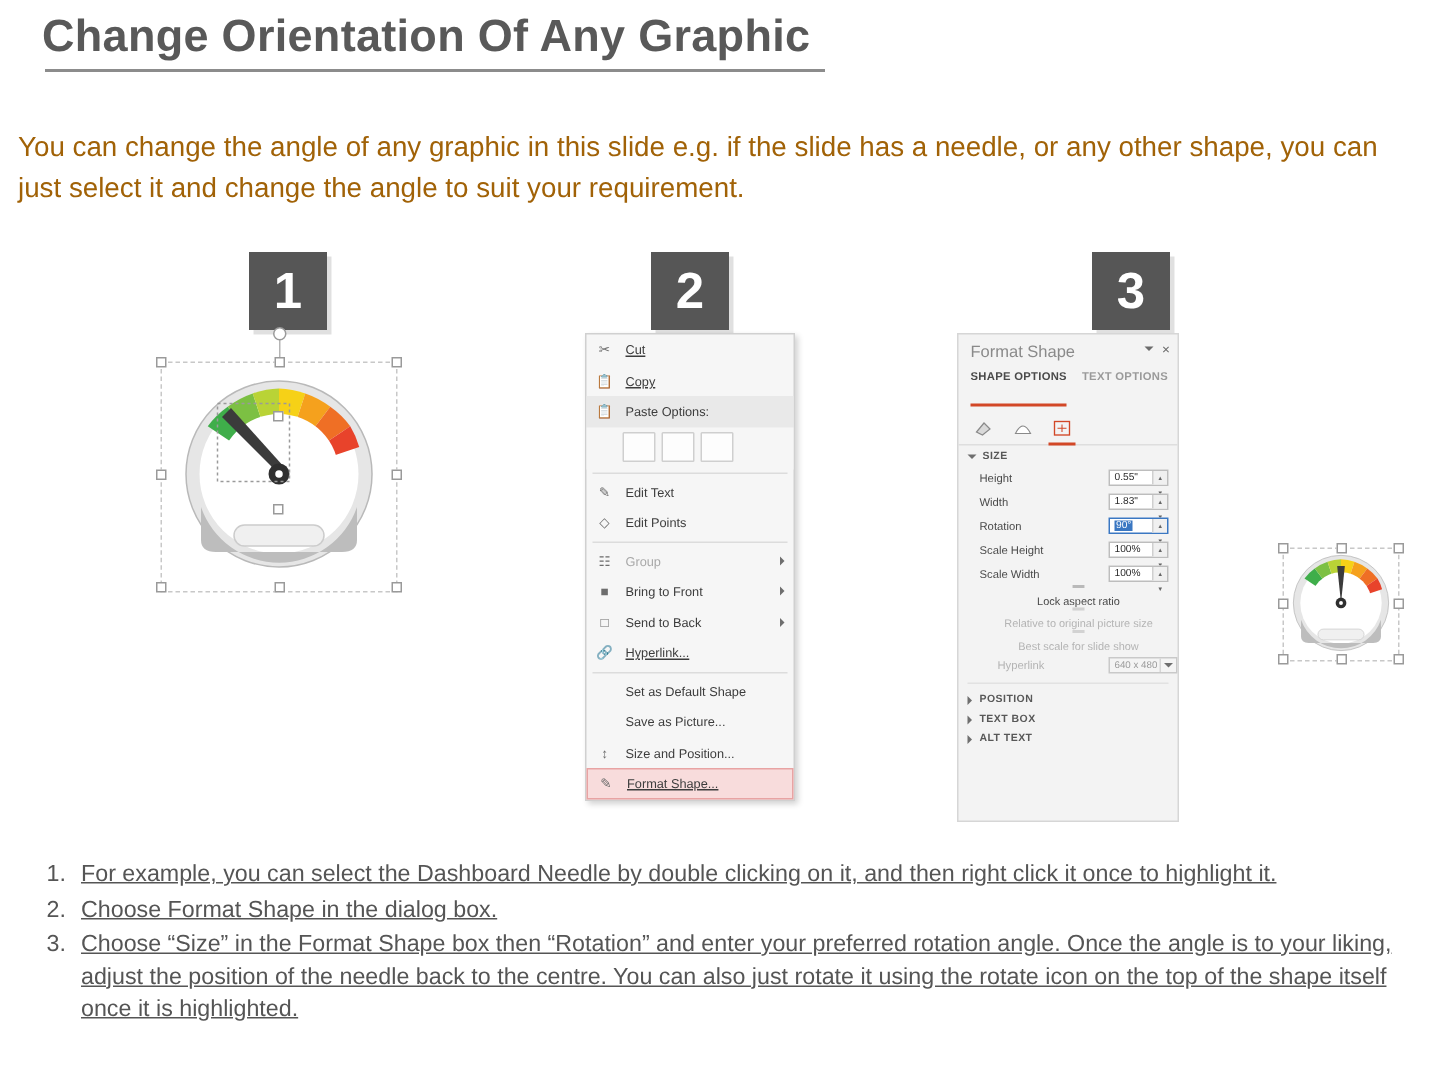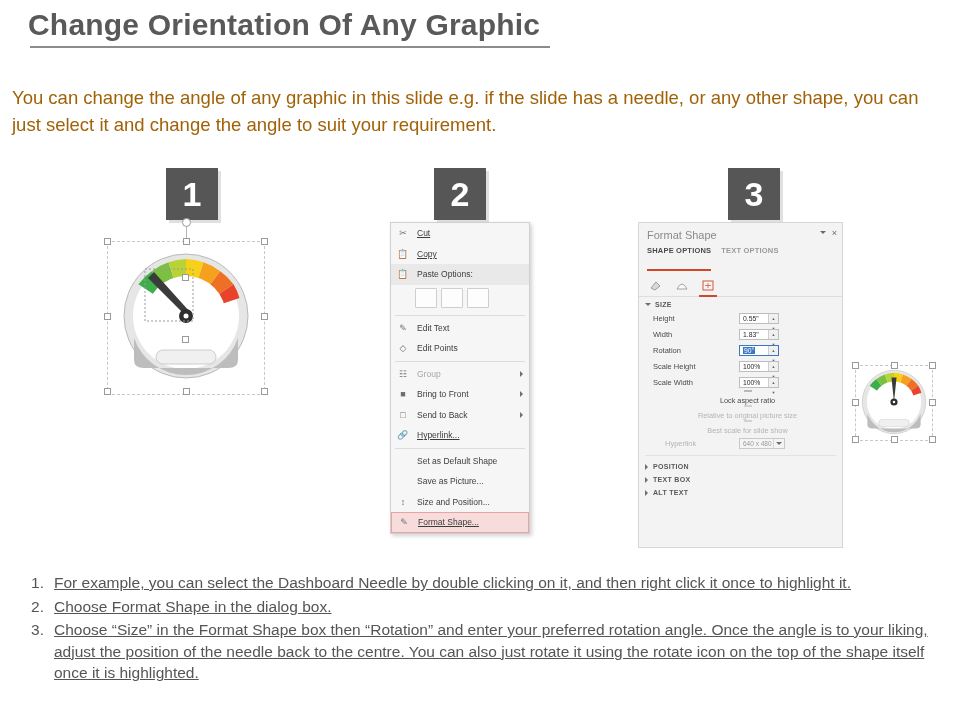--- a/index.html
+++ b/index.html
@@ -172,21 +172,21 @@
     position: relative;
     overflow: hidden;
   }
   .u { text-decoration: underline; }
 
   
   .fmt-pane {
     position: absolute;
     left: 638px;
     top: 222px;
-    width: 205px;
+    width: 148px;
     height: 326px;
     background: #f3f3f3;
     border: 1px solid #d6d6d6;
     box-sizing: border-box;
     font-size: 7.5px;
     color: #4a4a4a;
   }
   .fmt-header {
     position: relative;
     height: 22px;

